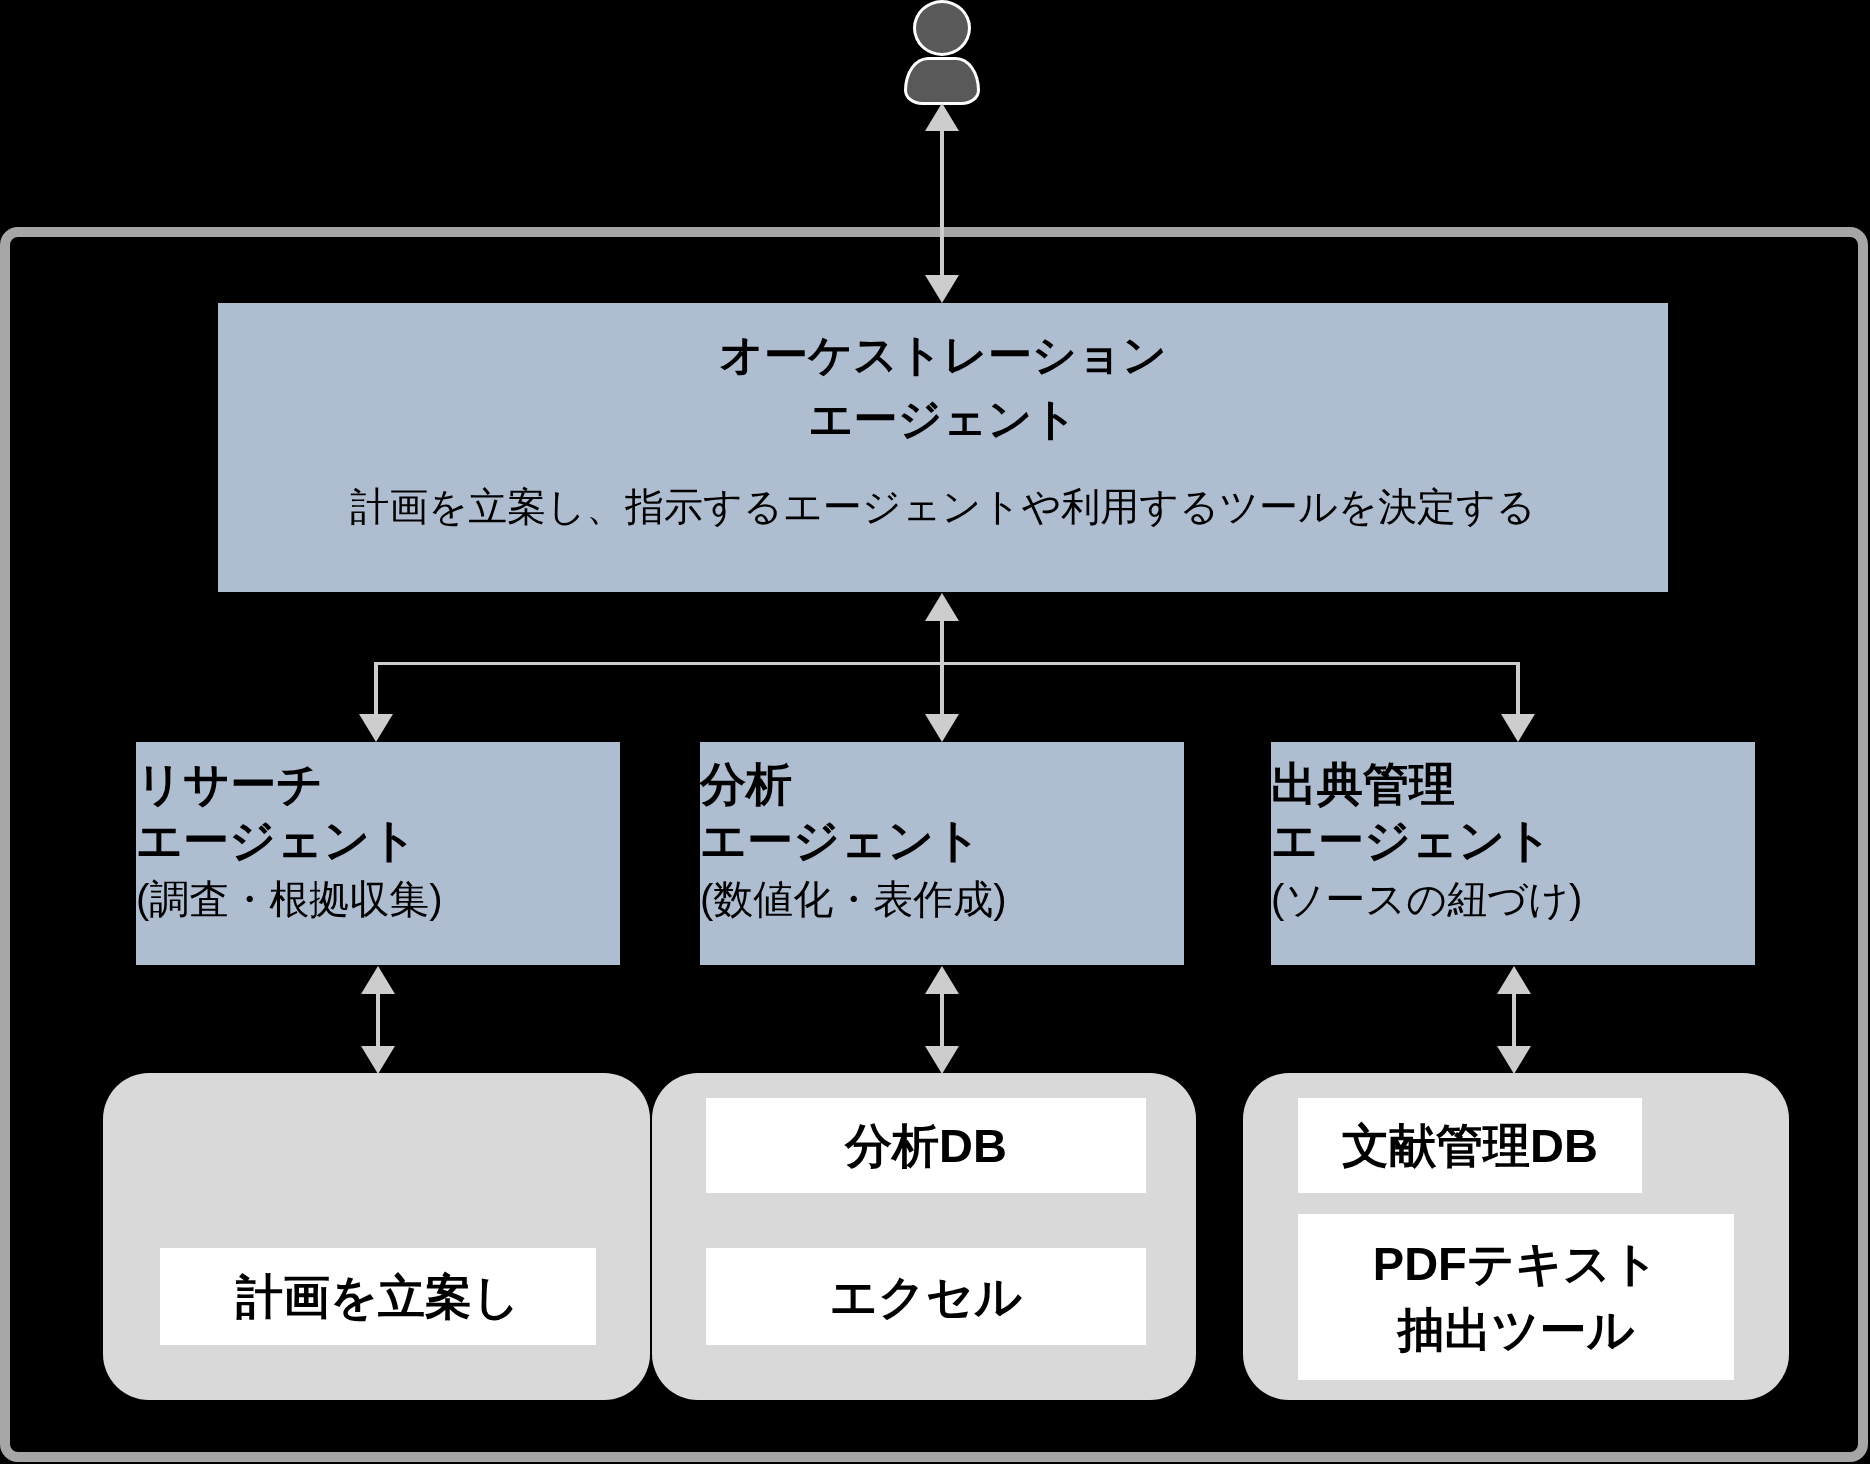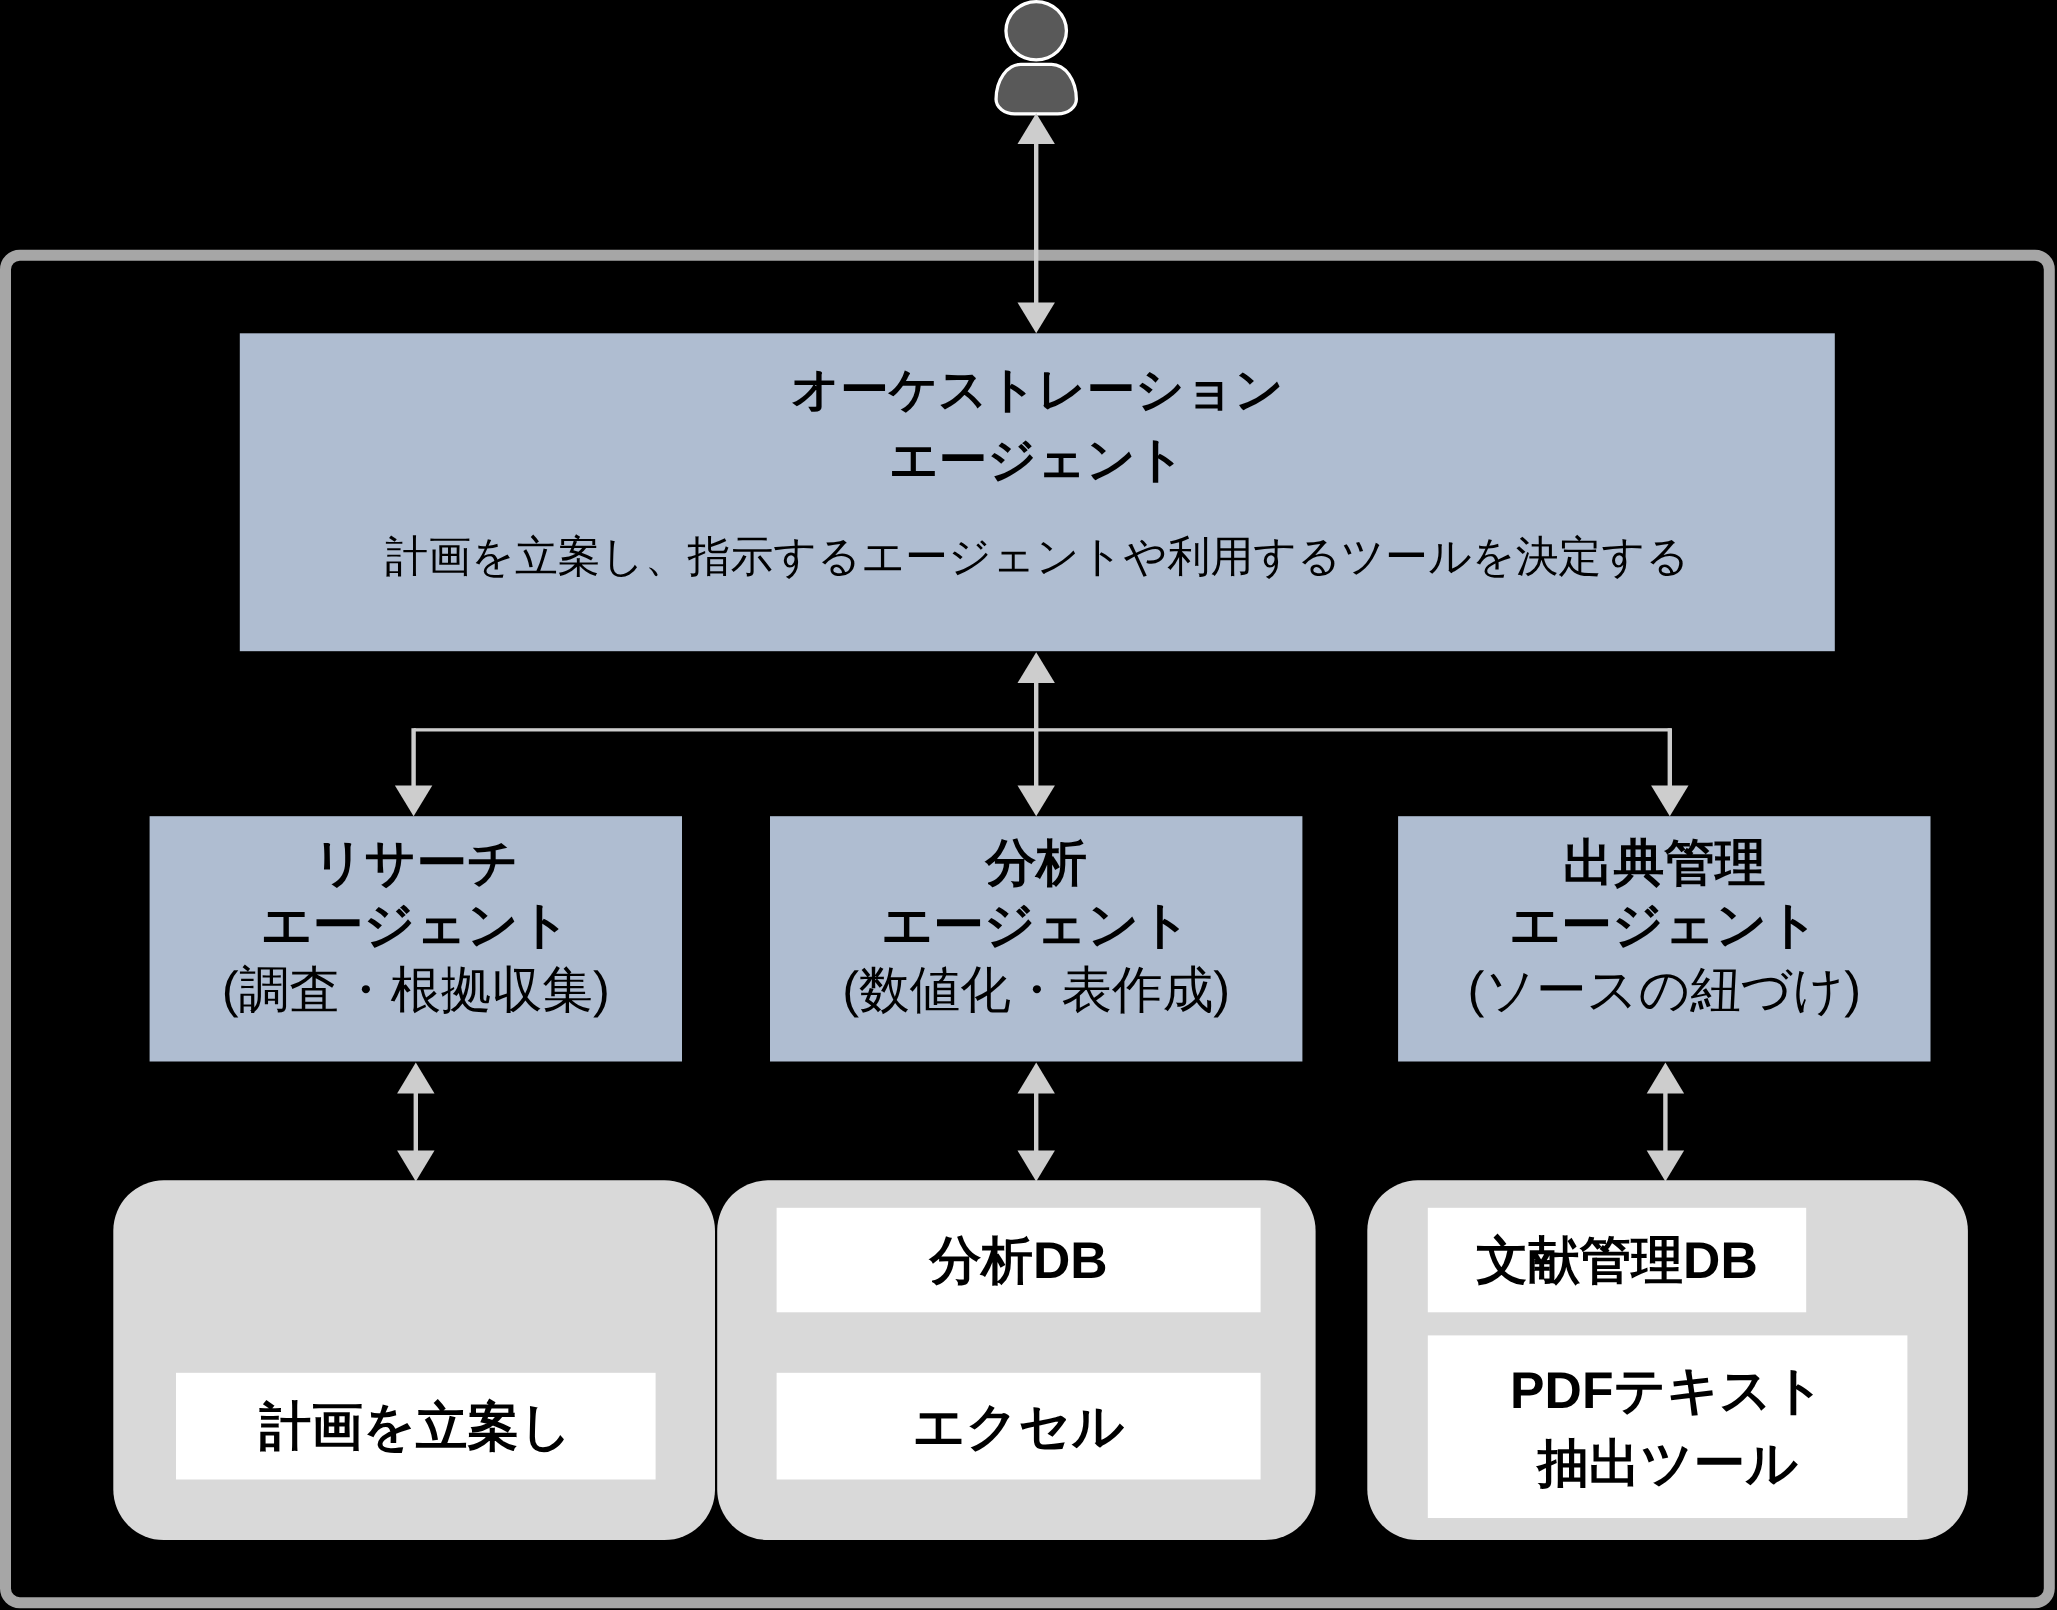--- a/index.html
+++ b/index.html
@@ -42,24 +42,24 @@
   .orchestrator{
     left:218px;top:303px;width:1450px;height:289px;background:var(--agent-box);
     text-align:center;box-sizing:border-box;padding-top:20px;
   }
   .orch-title{font-size:44px;font-weight:bold;line-height:64px;}
   .orch-desc{font-size:39px;font-weight:500;margin-top:34px;line-height:44px;}
 
   
   .agent{
     top:742px;width:484px;height:223px;background:var(--agent-box);
-    text-align:center;box-sizing:border-box;padding-top:14px;
+    box-sizing:border-box;padding-top:14px;
   }
   .agent-title{font-size:46px;font-weight:bold;line-height:56px;}
-  .agent-sub{font-size:46px;font-weight:500;line-height:50px;margin-top:6px;}
+  .agent-sub{font-size:40px;font-weight:500;line-height:50px;margin-top:6px;}
 
   
   .toolbox{top:1073px;height:327px;background:var(--tool-group);border-radius:46px;}
   .tool{
     position:absolute;background:var(--tool-item);display:flex;align-items:center;justify-content:center;
     font-weight:bold;font-size:47px;line-height:66px;text-align:center;white-space:pre-line;
   }
 </style>
 </head>
 <body>

